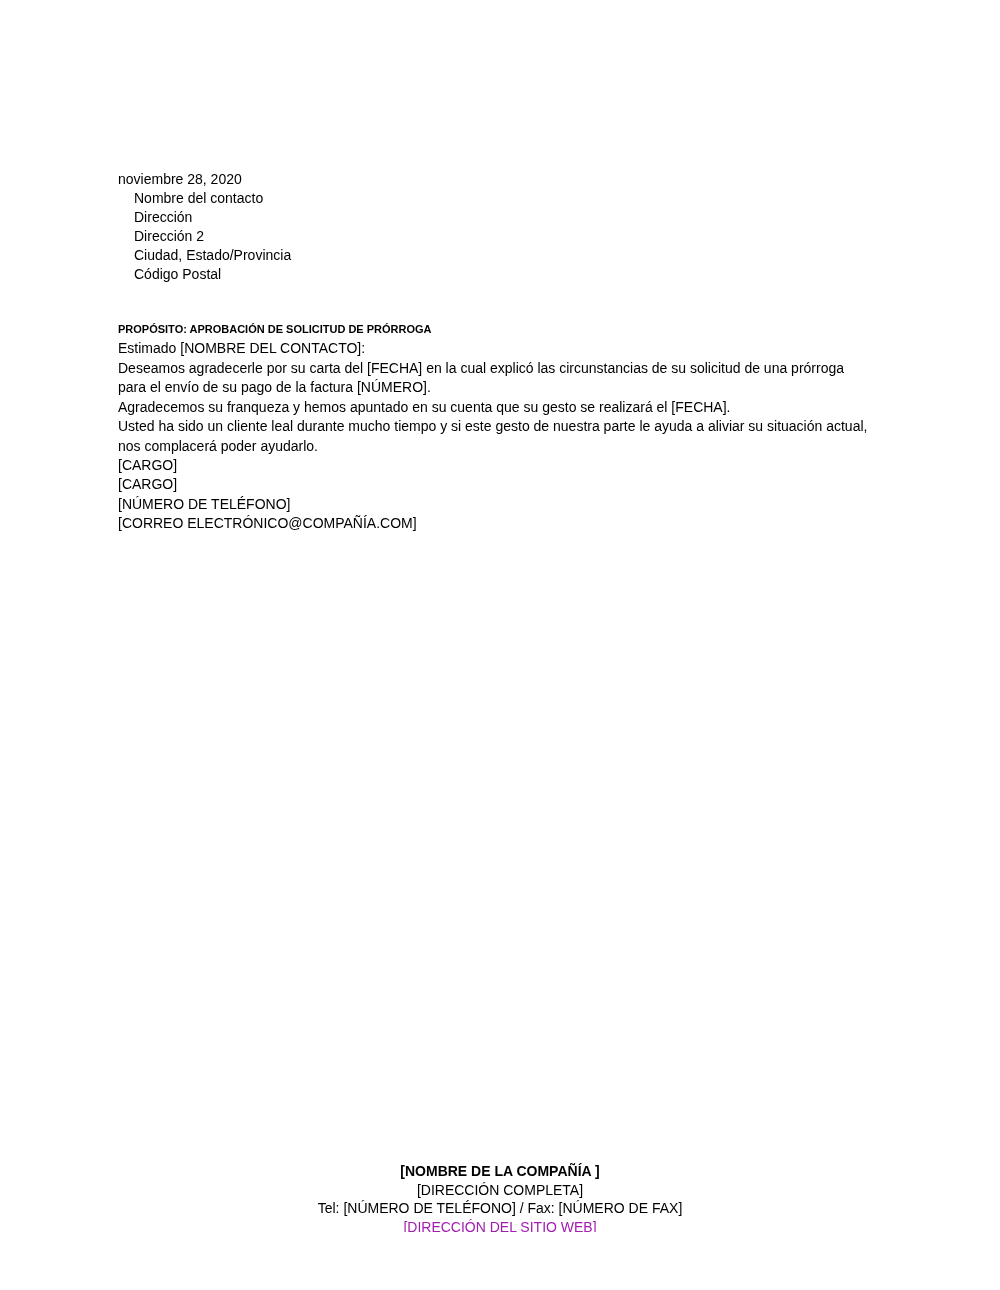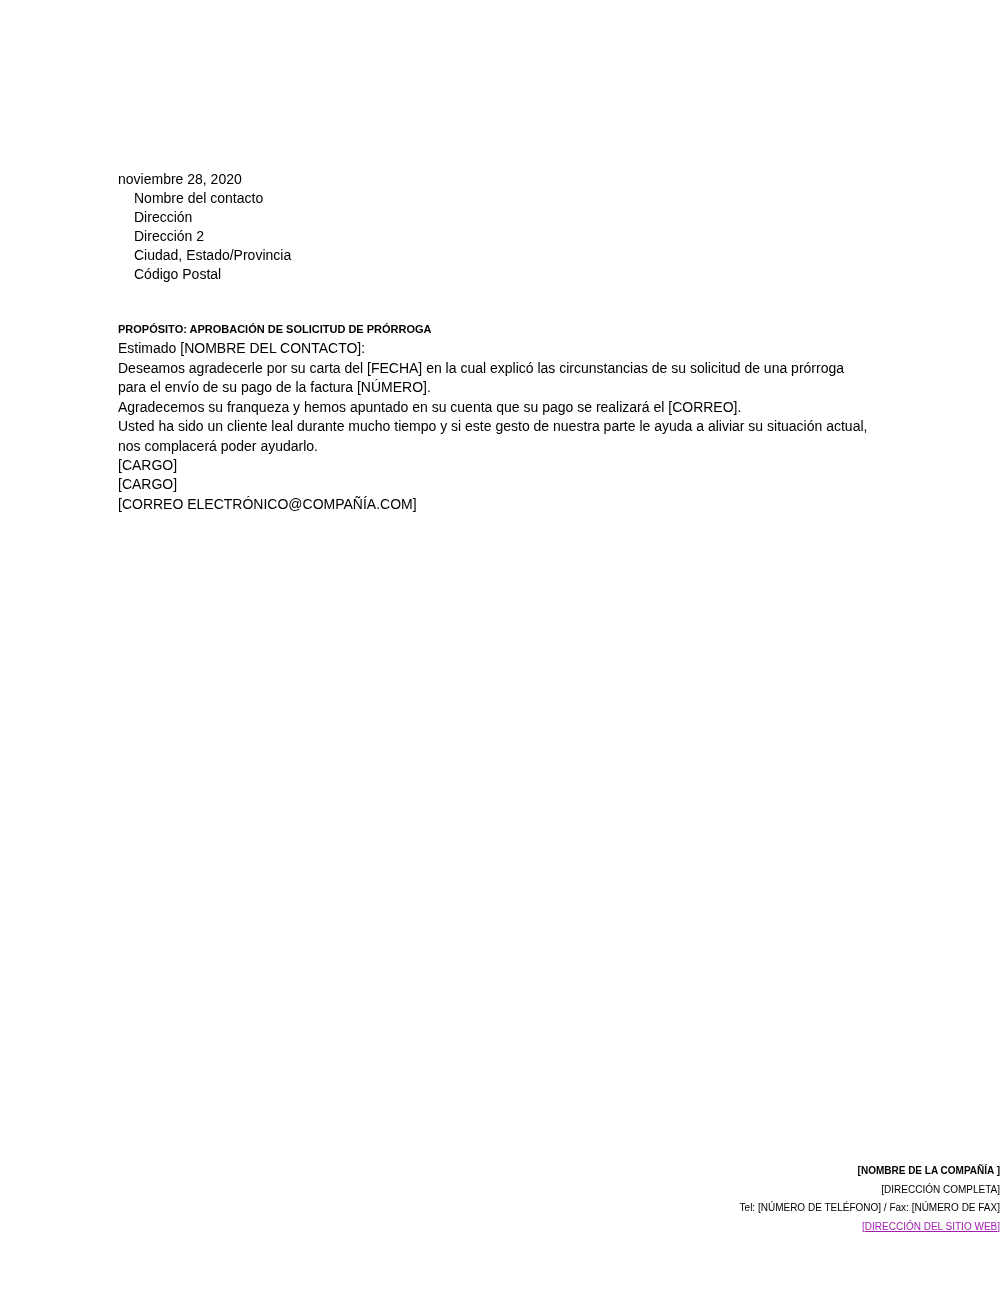--- a/index.html
+++ b/index.html
@@ -48,23 +48,23 @@
   .closing {
     line-height: 19.5px;
     margin: 0 0 72px 0;
   }
   .signature-block p { line-height: 19.3px; }
   .company-footer {
     position: absolute;
     left: 0;
     right: 0;
     top: 1162px;
-    text-align: right;
+    text-align: center;
     line-height: 18.5px;
-    font-size: 10px;
+    font-size: 14px;
   }
   .company-footer p { margin: 0; }
   .company-name { font-weight: bold; }
   .website-link {
     color: #a21caf;
     text-decoration: underline;
   }
 </style>
 </head>
 <body>
@@ -80,27 +80,28 @@
       <p>Dirección 2</p>
       <p>Ciudad, Estado/Provincia</p>
       <p>Código Postal</p>
     </div>
 
     <p class="subject-line">PROPÓSITO: APROBACIÓN DE SOLICITUD DE PRÓRROGA</p>
 
     <p class="salutation">Estimado [NOMBRE DEL CONTACTO]:</p>
 
     <p class="para para-1">Deseamos agradecerle por su carta del [FECHA] en la cual explicó las circunstancias de su solicitud de una prórroga para el envío de su pago de la factura [NÚMERO].</p>
-    <p class="para para-2">Agradecemos su franqueza y hemos apuntado en su cuenta que su pago se realizará el [CORREO].</p>
+    <p class="para para-2">Agradecemos su franqueza y hemos apuntado en su cuenta que su gesto se realizará el [FECHA].</p>
     <p class="para para-3">Usted ha sido un cliente leal durante mucho tiempo y si este gesto de nuestra parte le ayuda a aliviar su situación actual, nos complacerá poder ayudarlo.</p>
 
 
     <div class="signature-block">
       <p>[CARGO]</p>
       <p>[CARGO]</p>
+      <p>[NÚMERO DE TELÉFONO]</p>
       <p>[CORREO ELECTRÓNICO@COMPAÑÍA.COM]</p>
     </div>
 
   </div>
 
   <div class="company-footer">
     <p class="company-name">[NOMBRE DE LA COMPAÑÍA ]</p>
     <p>[DIRECCIÓN COMPLETA]</p>
     <p>Tel: [NÚMERO DE TELÉFONO] / Fax: [NÚMERO DE FAX]</p>
     <p><a class="website-link" href="#">[DIRECCIÓN DEL SITIO WEB]</a></p>

